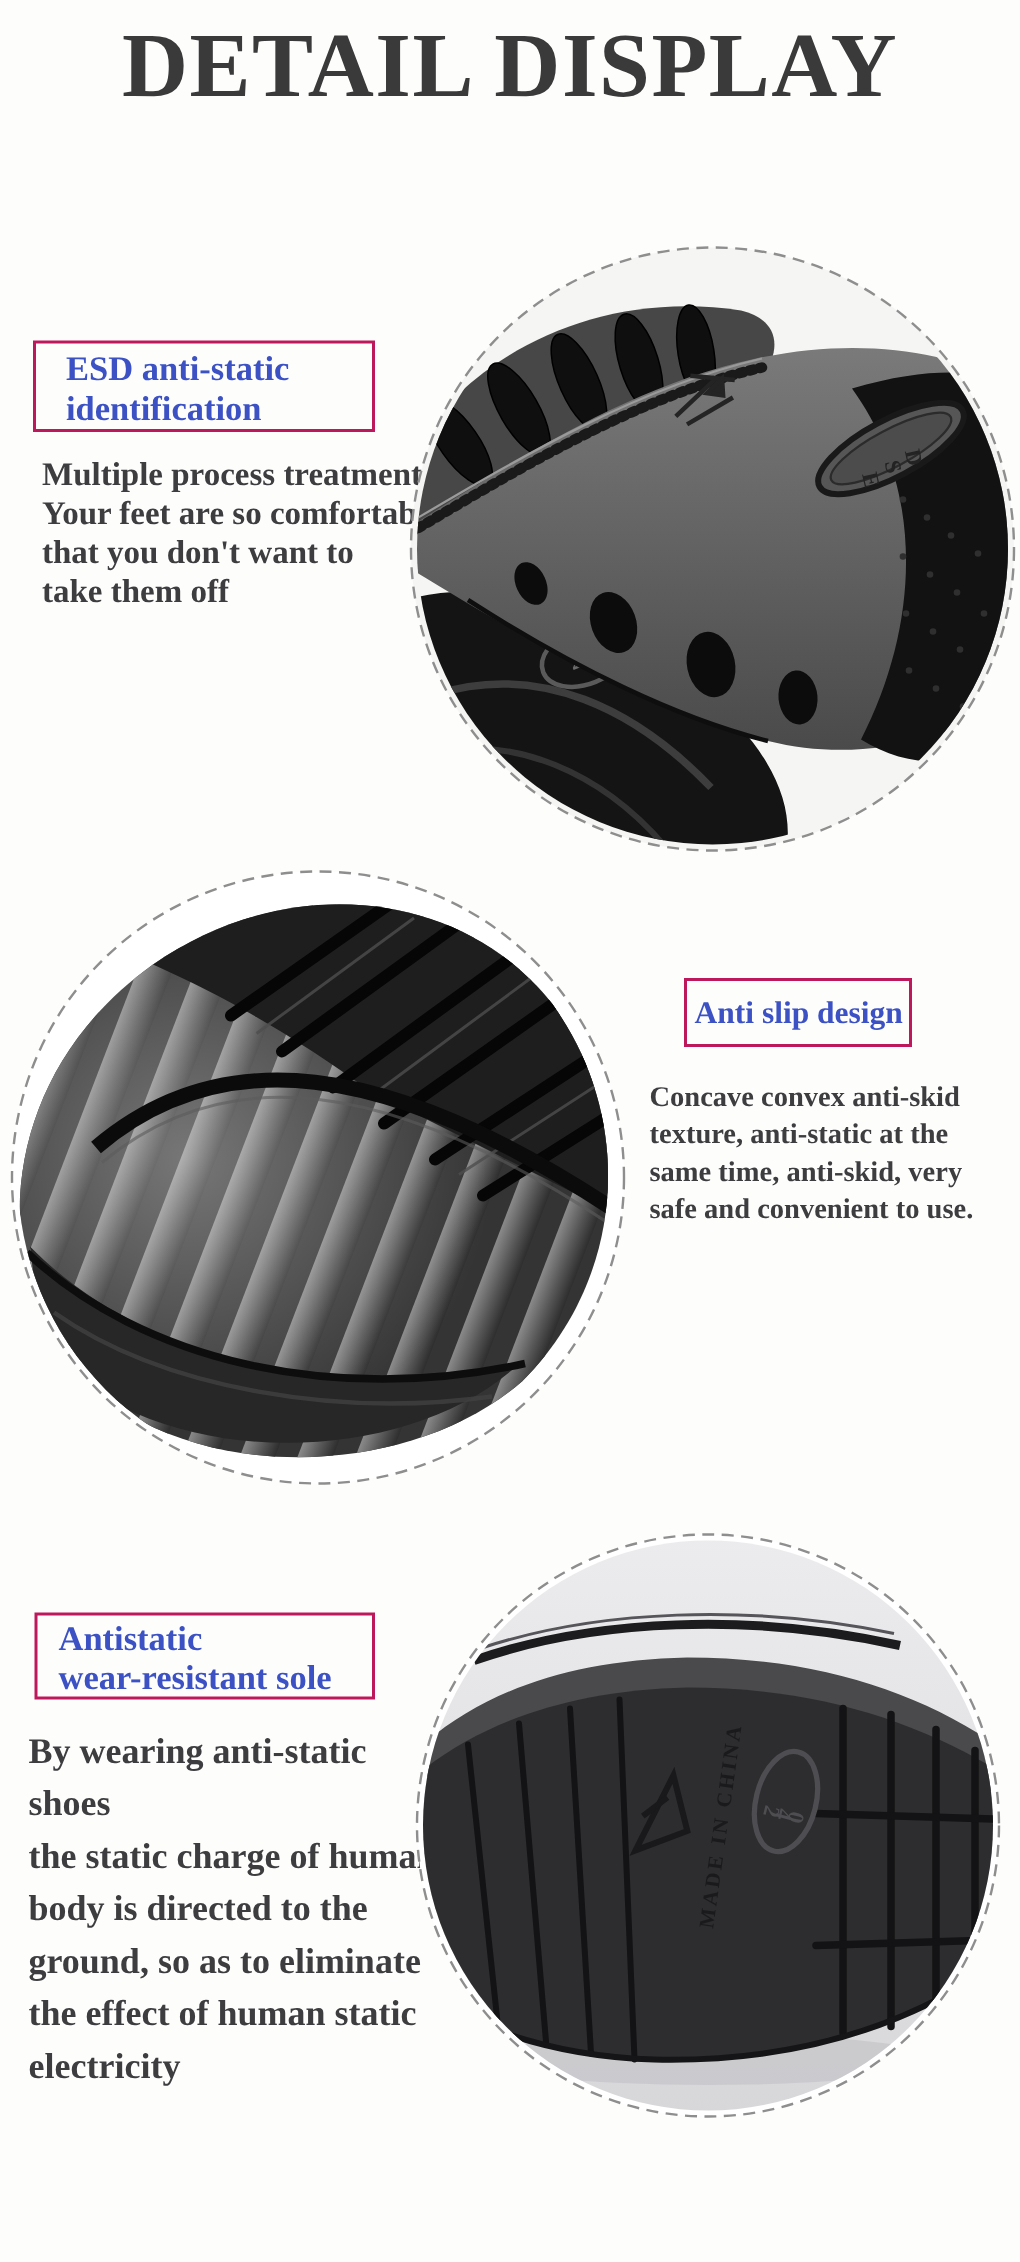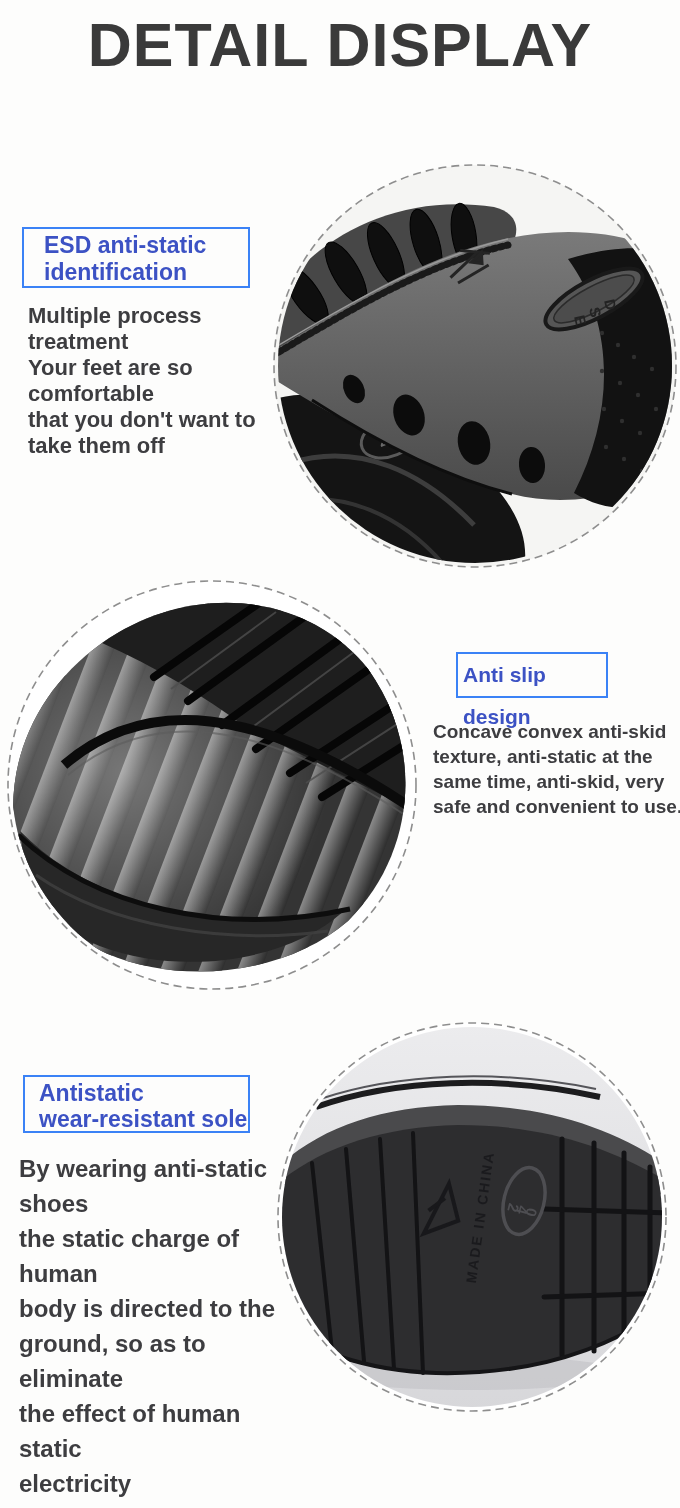--- a/index.html
+++ b/index.html
@@ -1,25 +1,25 @@
 <!DOCTYPE html>
 <html><head>
 <meta charset="utf-8">
 <style>
   html,body{margin:0;padding:0;background:#fdfdfc;}
   .canvas{
     position:relative;width:680px;height:1508px;background:#fdfdfc;overflow:hidden;
-    font-family:Liberation Sans, sans-serif;
+    font-family:Liberation Serif, serif;
   }
   .title{
     position:absolute;left:0;top:11px;width:680px;text-align:center;
     font-size:61px;font-weight:bold;color:#3a3a3a;letter-spacing:1px;line-height:68px;
   }
   .hbox{
-    position:absolute;border:2px solid #3b82f6;color:#3c52c4;font-weight:bold;
+    position:absolute;border:2px solid #be185d;color:#3c52c4;font-weight:bold;
     white-space:pre-line;box-sizing:border-box;background:transparent;
   }
   .hbox.s1{left:22px;top:227px;width:228px;height:61px;font-size:23px;line-height:27px;padding:3px 0 0 20px;}
   .hbox.s2{left:432px;top:652px;width:152px;height:46px;font-size:21px;line-height:42px;padding:0 0 0 5px;margin-left:24px;}
   .hbox.s3{left:23px;top:1075px;width:227px;height:58px;font-size:23px;line-height:26px;padding:3px 0 0 14px;}
   .btxt{
     position:absolute;font-weight:bold;color:#3d3d40;white-space:pre-line;
   }
   .btxt.s1{left:28px;top:303px;width:272px;font-size:22px;line-height:26px;}
   .btxt.s2{left:433px;top:719px;width:250px;font-size:19px;line-height:25px;}

